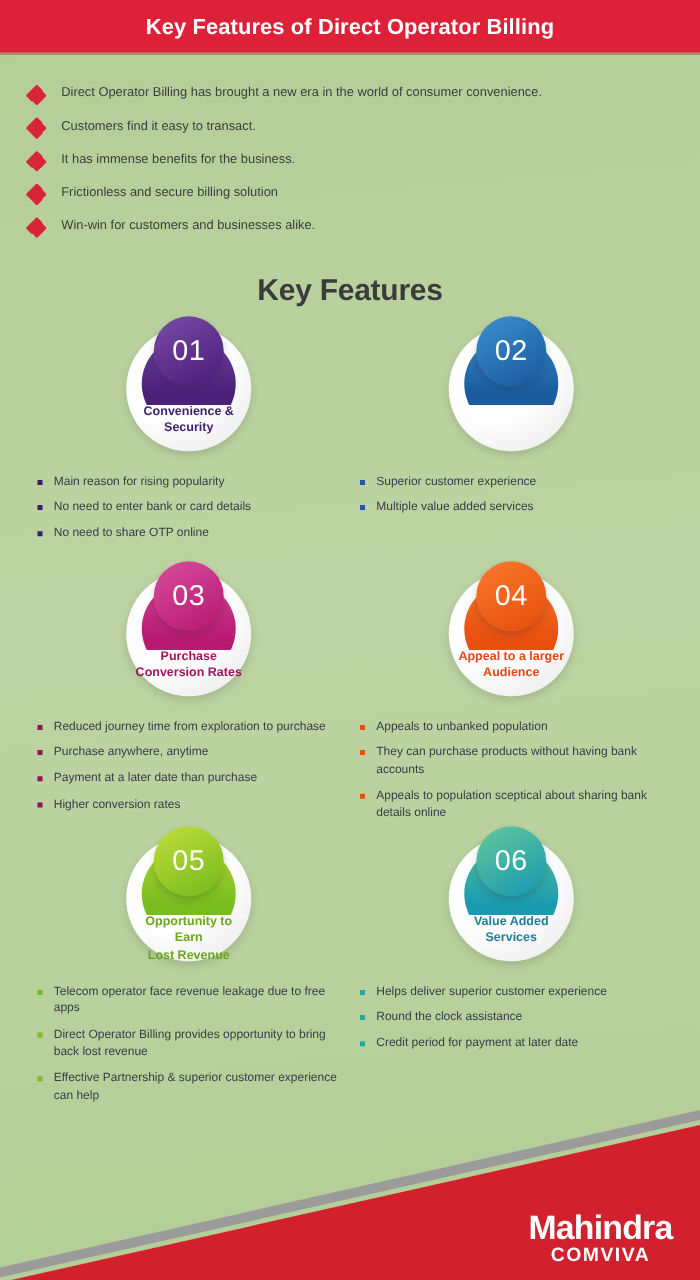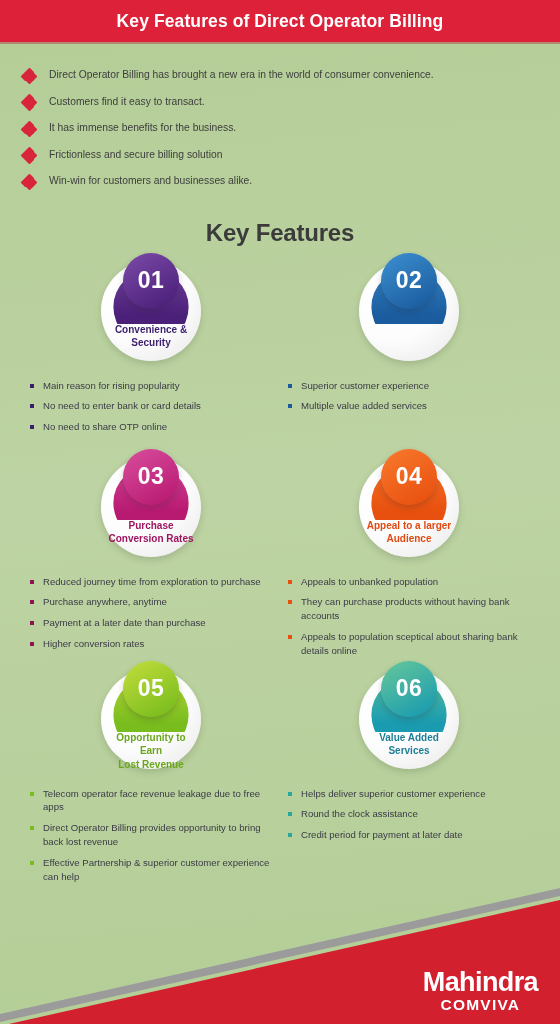--- a/index.html
+++ b/index.html
@@ -152,21 +152,21 @@
     height: 56px;
     border-radius: 50%;
     display: flex;
     align-items: center;
     justify-content: center;
     box-shadow: 0 3px 6px rgba(40,40,40,0.22);
   }
   .badge-num {
     color: #ffffff;
     font-size: 23px;
-    font-weight: 700;
+    font-weight: 400;
     letter-spacing: 0.5px;
     line-height: 1;
   }
   .badge-label {
     position: absolute;
     left: 6px;
     right: 6px;
     top: 62px;
     text-align: center;
     font-size: 10px;

